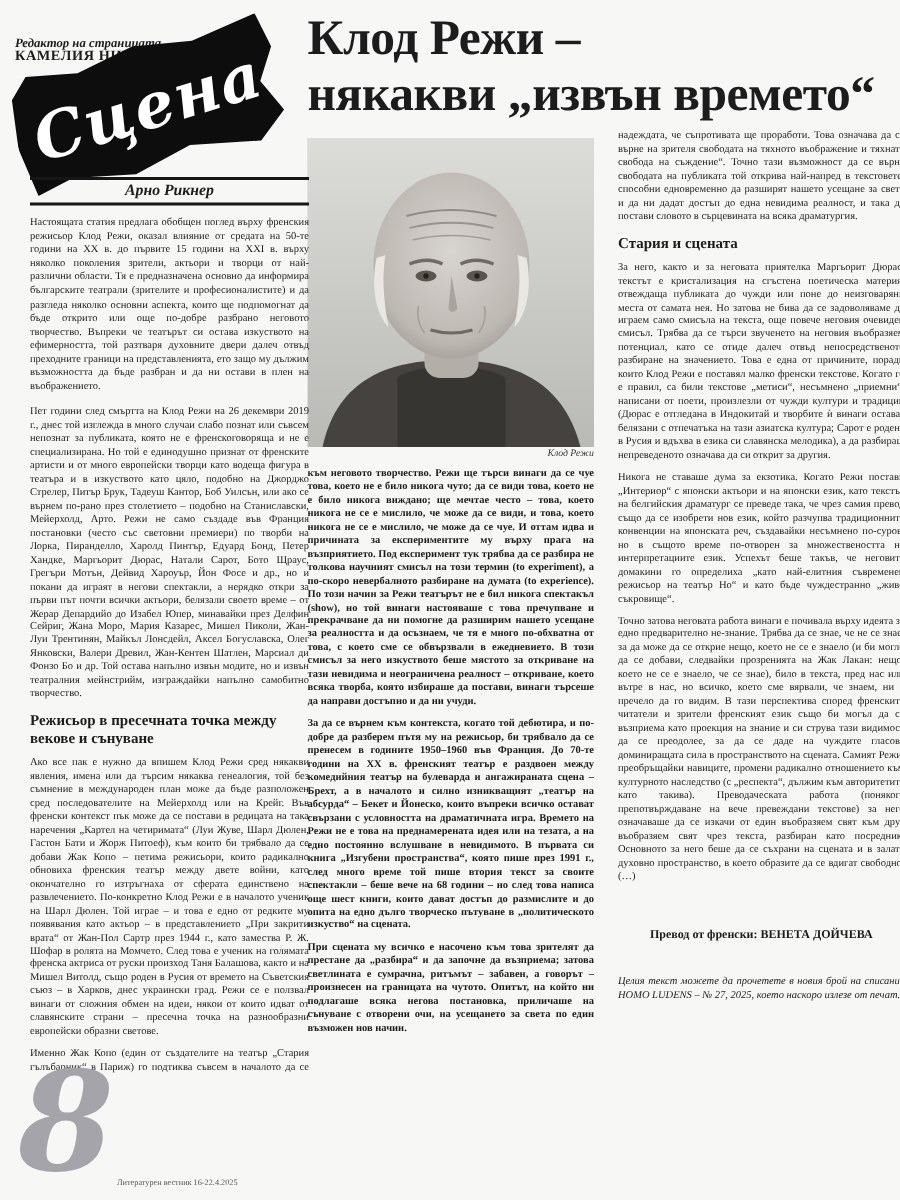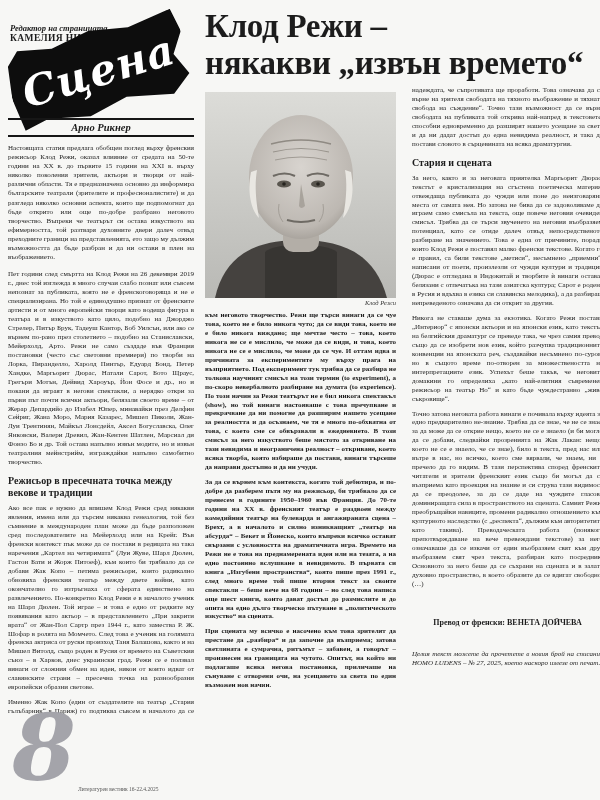--- a/index.html
+++ b/index.html
@@ -16,21 +16,21 @@
   .banner-ink{
     position:absolute;inset:0;background:#0d0d0d;transform:rotate(-14deg);
     clip-path:polygon(2% 20%,9% 5%,28% 12%,50% 2%,72% 9%,97% 0%,100% 28%,93% 52%,99% 78%,88% 97%,62% 87%,40% 99%,17% 90%,3% 97%,0% 58%);
     display:flex;align-items:center;justify-content:center;
   }
   .banner-text{
     color:#fff;font-family:"DejaVu Serif", serif;font-style:italic;font-weight:bold;
     font-size:42px;transform:rotate(-3deg);letter-spacing:1px;
   }
   
-  .left-col{position:absolute;left:8px;top:118px;width:186px;height:598px;overflow:hidden;}
+  .left-col{position:absolute;left:20px;top:118px;width:186px;height:598px;overflow:hidden;}
   .byline{
     text-align:center;font-weight:bold;font-style:italic;font-size:10.5px;
     border-top:2px solid #161616;border-bottom:2px solid #161616;padding:2px 0;margin-bottom:4px;
   }
   .lede{font-size:7px;line-height:1.3;text-align:justify;margin-bottom:8px;}
   .para{font-size:7px;line-height:1.28;text-align:justify;margin:0 0 6px 0;}
   .subhead{font-size:10px;font-weight:bold;line-height:1.2;margin:8px 0 5px 0;}
   
   .headline{
     position:absolute;left:205px;top:8px;width:390px;
@@ -120,21 +120,21 @@
       <path d="M74 112 Q72 122 78 130" stroke="#a39e97" stroke-width="1" fill="none"></path>
       <path d="M118 112 Q120 122 114 130" stroke="#a39e97" stroke-width="1" fill="none"></path>
     </svg>
   </div>
   <div class="photo-caption">Клод Режи</div>
 
   <div class="left-col">
     <div class="byline">Арно Рикнер</div>
     <p class="lede">Настоящата статия предлага обобщен поглед върху френския режисьор Клод Режи, оказал влияние от средата на 50-те години на ХХ в. до първите 15 години на ХХI в. върху няколко поколения зрители, актьори и творци от най-различни области. Тя е предназначена основно да информира българските театрали (зрителите и професионалистите) и да разгледа няколко основни аспекта, които ще подпомогнат да бъде открито или още по-добре разбрано неговото творчество. Въпреки че театърът си остава изкуството на ефимерността, той разтваря духовните двери далеч отвъд преходните граници на представленията, ето защо му дължим възможността да бъде разбран и да ни остави в плен на въображението.</p>
     <p class="para">Пет години след смъртта на Клод Режи на 26 декември 2019 г., днес той изглежда в много случаи слабо познат или съвсем непознат за публиката, която не е френскоговоряща и не е специализирана. Но той е единодушно признат от френските артисти и от много европейски творци като водеща фигура в театъра и в изкуството като цяло, подобно на Джорджо Стрелер, Питър Брук, Тадеуш Кантор, Боб Уилсън, или ако се върнем по-рано през столетието – подобно на Станиславски, Мейерхолд, Арто. Режи не само създаде във Франция постановки (често със световни премиери) по творби на Лорка, Пиранделло, Харолд Пинтър, Едуард Бонд, Петер Хандке, Маргьорит Дюрас, Натали Сарот, Бото Щраус, Грегъри Мотън, Дейвид Хароуър, Йон Фосе и др., но и покани да играят в негови спектакли, а нерядко откри за първи път почти всички актьори, белязали своето време – от Жерар Депардийо до Изабел Юпер, минавайки през Делфин Сейриг, Жана Моро, Мария Казарес, Мишел Пиколи, Жан-Луи Трентинян, Майкъл Лонсдейл, Аксел Богуславска, Олег Янковски, Валери Древил, Жан-Кентен Шатлен, Марсиал ди Фонзо Бо и др. Той остава напълно извън модите, но и извън театралния мейнстрийм, изграждайки напълно самобитно творчество.</p>
-    <div class="subhead">Режисьор в пресечната точка между векове и традиции</div>
+    <div class="subhead">Режисьор в пресечната точка между векове и сънуване</div>
     <p class="para">Ако все пак е нужно да впишем Клод Режи сред някакви явления, имена или да търсим някаква генеалогия, той без съмнение в международен план може да бъде разположен сред последователите на Мейерхолд или на Крейг. Във френски контекст пък може да се постави в редицата на така наречения „Картел на четиримата“ (Луи Жуве, Шарл Дюлен, Гастон Бати и Жорж Питоеф), към които би трябвало да се добави Жак Копо – петима режисьори, които радикално обновиха френския театър между двете войни, като окончателно го изтръгнаха от сферата единствено на развлечението. По-конкретно Клод Режи е в началото ученик на Шарл Дюлен. Той играе – и това е едно от редките му появявания като актьор – в представлението „При закрити врата“ от Жан-Пол Сартр през 1944 г., като замества Р. Ж. Шофар в ролята на Момчето. След това е ученик на голямата френска актриса от руски произход Таня Балашова, както и на Мишел Витолд, също роден в Русия от времето на Съветския съюз – в Харков, днес украински град. Режи се е ползвал винаги от сложния обмен на идеи, някои от които идват от славянските страни – пресечна точка на разнообразни европейски образни светове.</p>
     <p class="para">Именно Жак Копо (един от създателите на театър „Стария гълъбарник“ в Париж) го подтиква съвсем в началото да се обърне към режисурата. Копо, който е бил близък с големия френски издател Гастон Галимар и който, както и неговите приятели от Картела, е придавал винаги огромно значение на текста, разбиран не като проста последователност от изречения и думи, а като постоянен потенциал, предназначен да се разгърне чрез телата на актьорите и пространството на сцената.</p>
 
   </div>
 
   <div class="mid-col">
     <p class="para">към неговото творчество. Режи ще търси винаги да се чуе това, което не е било никога чуто; да се види това, което не е било никога виждано; ще мечтае често – това, което никога не се е мислило, че може да се види, и това, което никога не се е мислило, че може да се чуе. И оттам идва и причината за експериментите му върху прага на възприятието. Под експеримент тук трябва да се разбира не толкова научният смисъл на този термин (to experiment), а по-скоро невербалното разбиране на думата (to experience). По този начин за Режи театърът не е бил никога спектакъл (show), но той винаги настояваше с това пречупване и прекрачване да ни помогне да разширим нашето усещане за реалността и да осъзнаем, че тя е много по-обхватна от това, с което сме се обвързвали в ежедневието. В този смисъл за него изкуството беше мястото за откриване на тази невидима и неограничена реалност – откриване, което всяка творба, която избираше да постави, винаги търсеше да направи достъпно и да ни учуди.</p>
     <p class="para">За да се върнем към контекста, когато той дебютира, и по-добре да разберем пътя му на режисьор, би трябвало да се пренесем в годините 1950–1960 във Франция. До 70-те години на ХХ в. френският театър е раздвоен между комедийния театър на булеварда и ангажираната сцена – Брехт, а в началото и силно изникващият „театър на абсурда“ – Бекет и Йонеско, които въпреки всичко остават свързани с условността на драматичната игра. Времето на Режи не е това на преднамерената идея или на тезата, а на едно постоянно вслушване в невидимото. В първата си книга „Изгубени пространства“, която пише през 1991 г., след много време той пише втория текст за своите спектакли – беше вече на 68 години – но след това написа още шест книги, които дават достъп до размислите и до опита на едно дълго творческо пътуване в „политическото изкуство“ на сцената.</p>
     <p class="para">При сцената му всичко е насочено към това зрителят да престане да „разбира“ и да започне да възприема; затова светлината е сумрачна, ритъмът – забавен, а говорът – произнесен на границата на чутото. Опитът, на който ни подлагаше всяка негова постановка, приличаше на сънуване с отворени очи, на усещането за света по един възможен нов начин.</p>
   </div>

